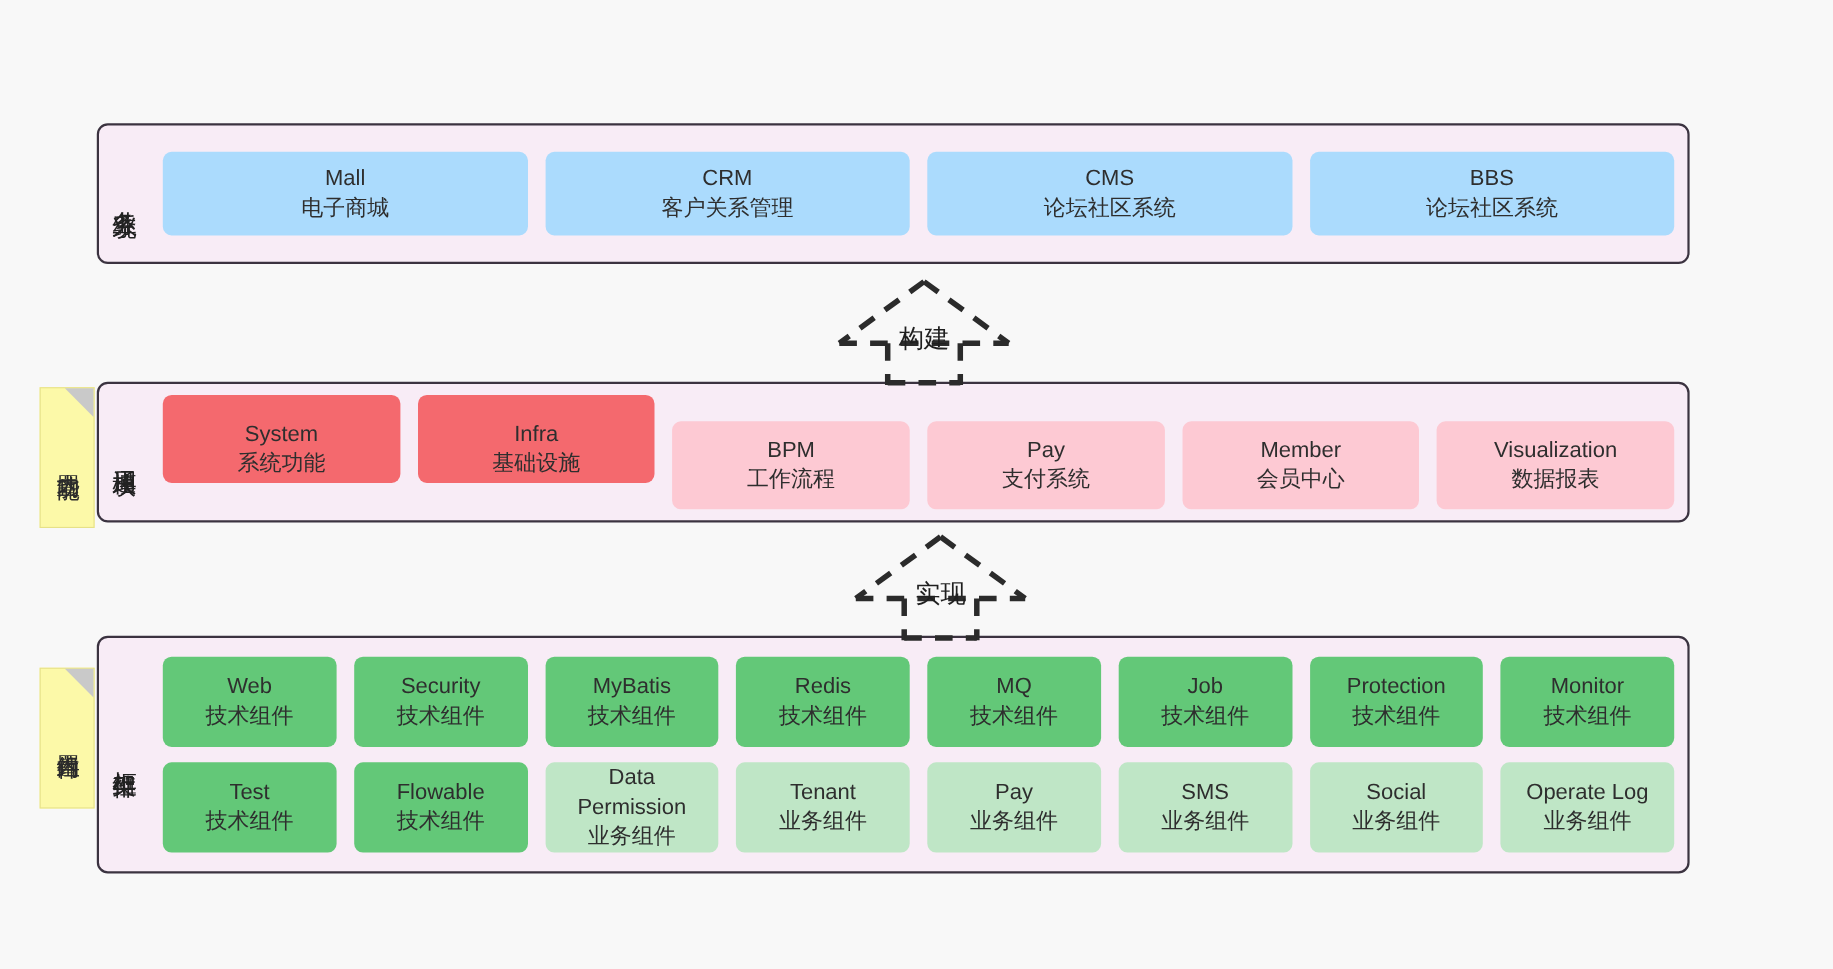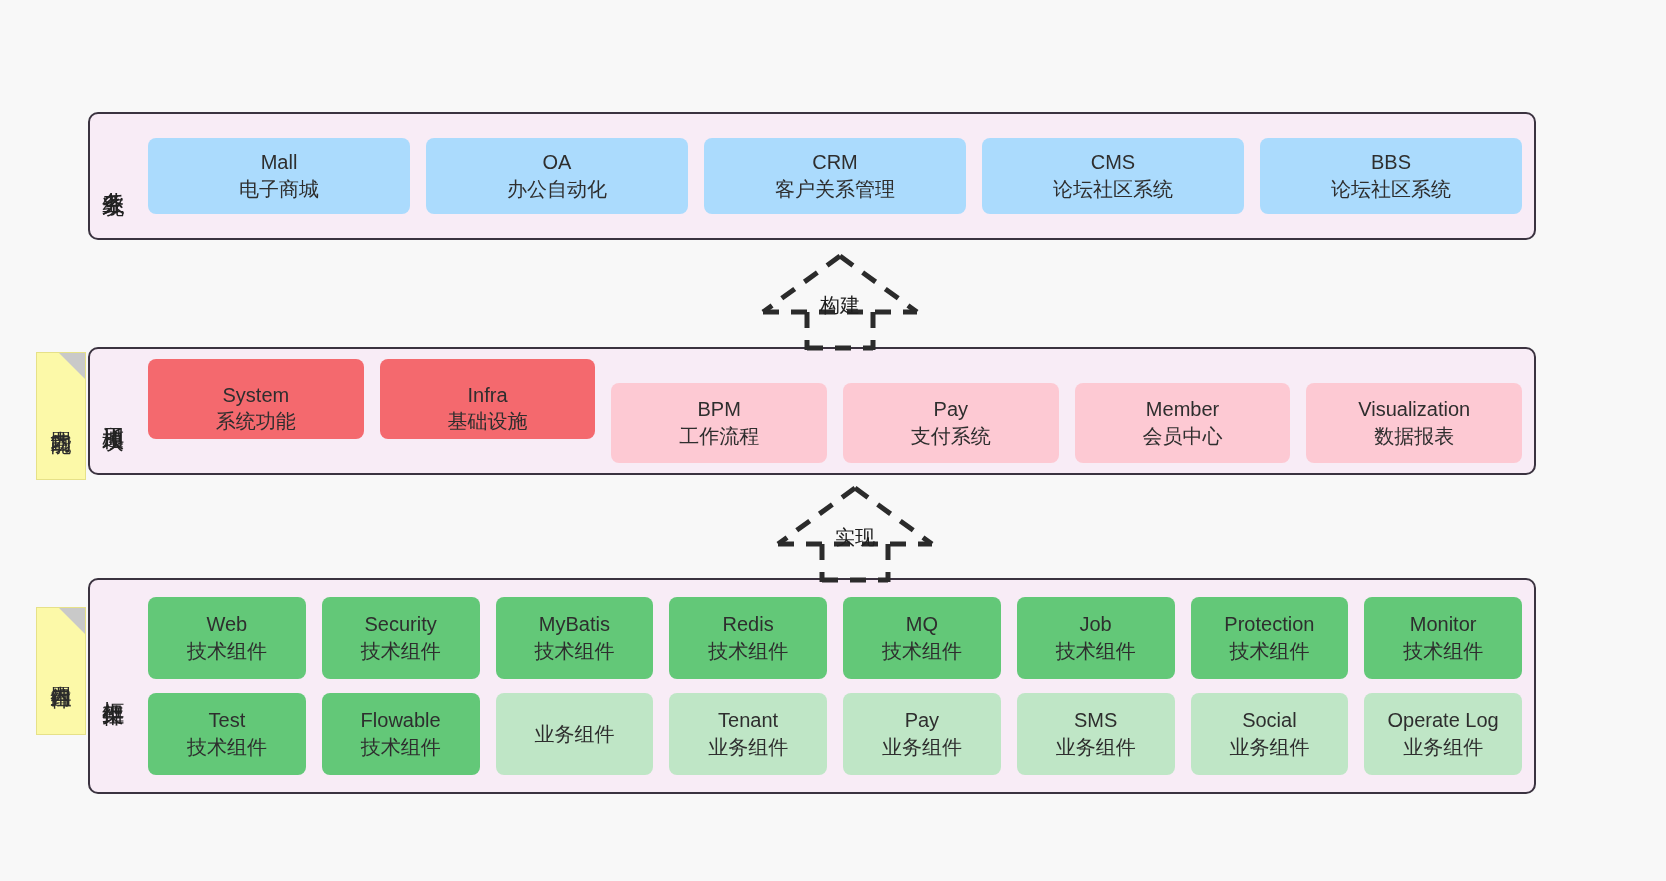--- a/index.html
+++ b/index.html
@@ -160,41 +160,37 @@
     z-index: 2;
   }
   #arrow-build { left: 745px; top: 250px; }
   #arrow-implement { left: 760px; top: 482px; }
   .arrow svg { display: block; width: 100%; height: 100%; overflow: visible; }
   .arrow-label {
     position: absolute;
     left: 50%;
     transform: translateX(-50%);
     top: 42px;
-    font-size: 20px;
+    font-size: 23px;
     color: #1f1f1f;
     background: transparent;
     white-space: nowrap;
     padding: 0 2px;
   }
 </style>
 </head>
 <body>
 
 <div class="layer" id="layer-business">
   <div class="layer-title">业务系统</div>
   <div class="layer-body">
     <div class="row">
       <div class="cell">
         <span class="t1">Mall</span>
         <span class="t2">电子商城</span>
-      </div>
-      <div class="cell">
-        <span class="t1">OA</span>
-        <span class="t2">办公自动化</span>
       </div>
       <div class="cell">
         <span class="t1">CRM</span>
         <span class="t2">客户关系管理</span>
       </div>
       <div class="cell">
         <span class="t1">CMS</span>
         <span class="t2">论坛社区系统</span>
       </div>
       <div class="cell">
@@ -311,20 +307,21 @@
     <div class="row">
       <div class="cell c-green">
         <span class="t1">Test</span>
         <span class="t2">技术组件</span>
       </div>
       <div class="cell c-green">
         <span class="t1">Flowable</span>
         <span class="t2">技术组件</span>
       </div>
       <div class="cell c-lgreen">
+        <span class="t1">Data Permission</span>
         <span class="t2">业务组件</span>
       </div>
       <div class="cell c-lgreen">
         <span class="t1">Tenant</span>
         <span class="t2">业务组件</span>
       </div>
       <div class="cell c-lgreen">
         <span class="t1">Pay</span>
         <span class="t2">业务组件</span>
       </div>

